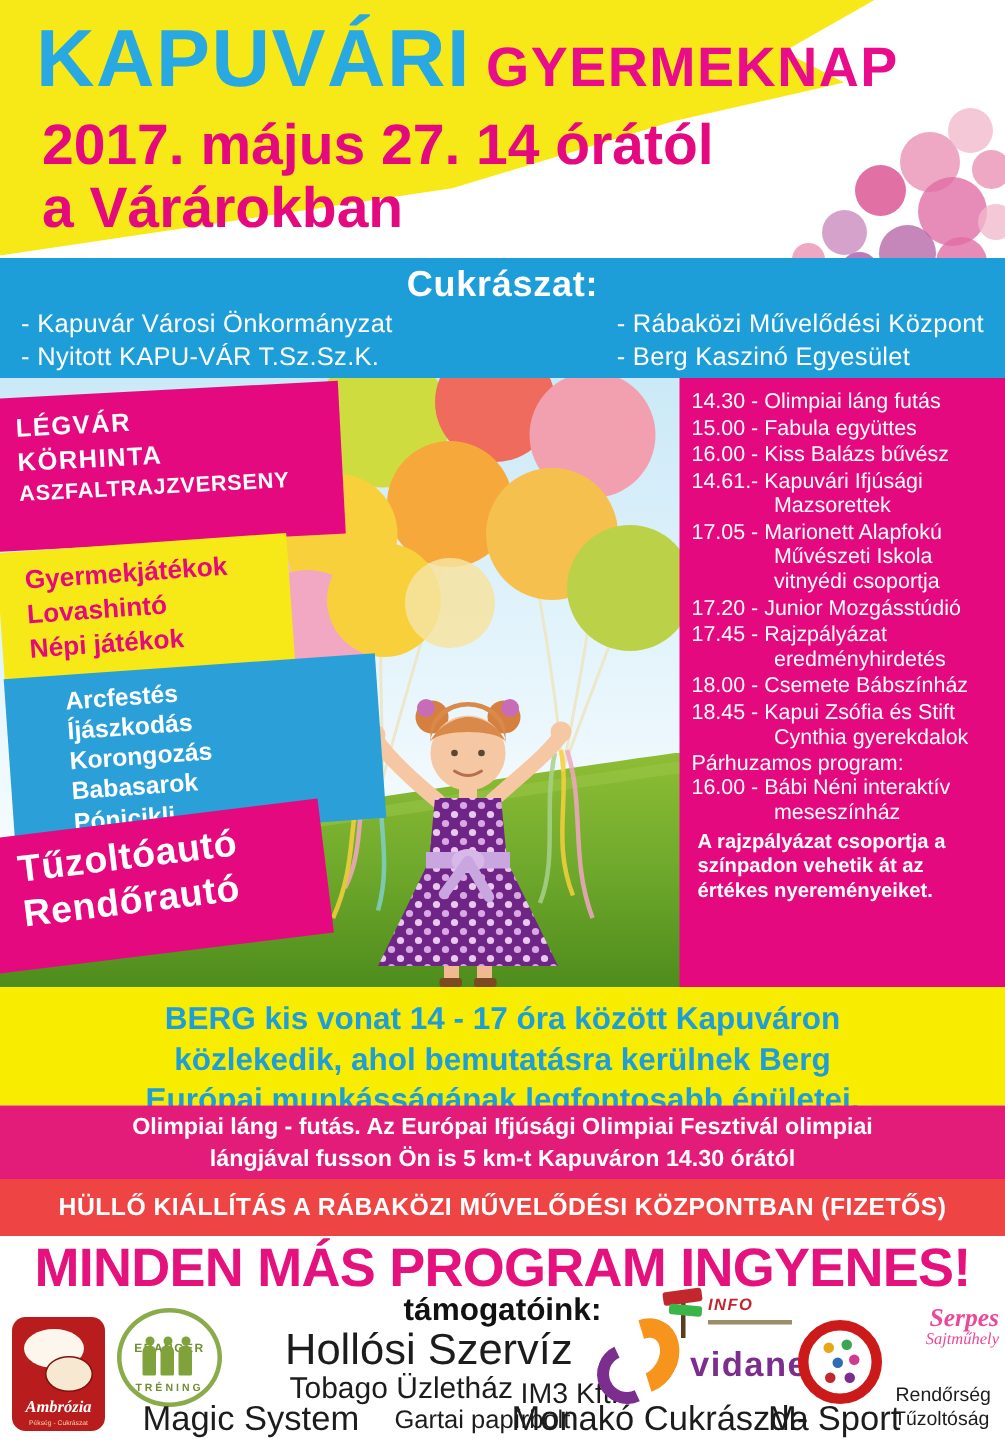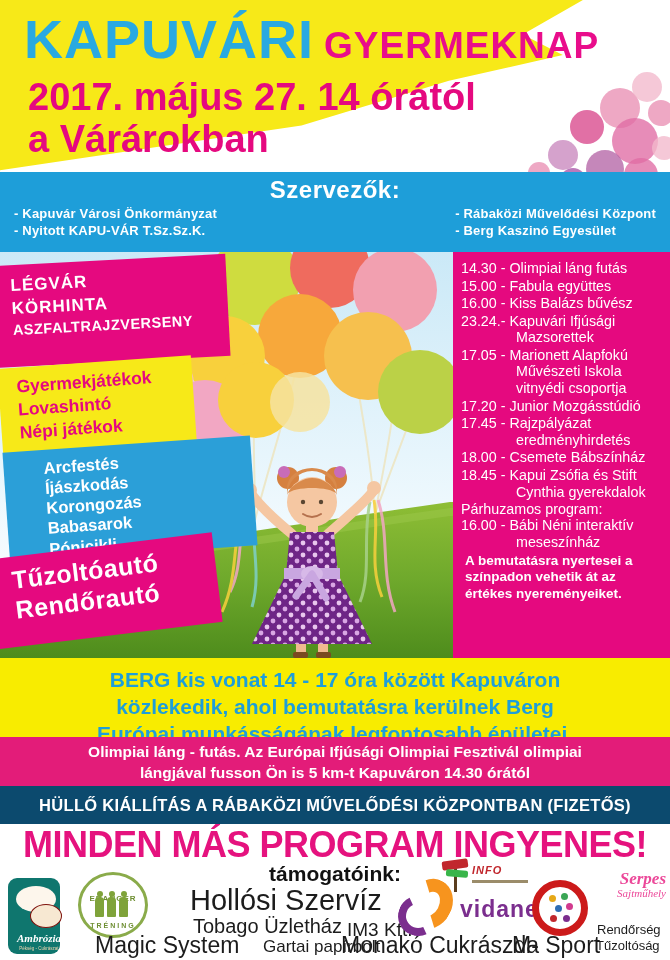--- a/index.html
+++ b/index.html
@@ -15,21 +15,21 @@
   .title-main{font-size:54px;font-weight:900;color:#29A9E1;letter-spacing:1px;}
   .title-sub{font-size:37px;font-weight:900;color:#E90D8B;letter-spacing:1px;}
   .date-line{position:absolute;left:28px;top:76px;font-size:38px;font-weight:900;color:#E5097F;}
   .loc-line{position:absolute;left:28px;top:118px;font-size:38px;font-weight:900;color:#E5097F;}
 
   
   .org-band{position:absolute;left:0;top:172px;width:670px;height:80px;background:#1E9ED9;color:#fff;}
   .org-heading{text-align:center;font-size:24px;font-weight:900;margin-top:4px;letter-spacing:.5px;}
   .org-cols{display:flex;justify-content:space-between;padding:2px 14px 0 14px;}
   .org-col{display:flex;flex-direction:column;gap:2px;}
-  .org-item{font-size:13px;font-weight:700;letter-spacing:.2px;}
+  .org-item{font-size:17px;font-weight:400;letter-spacing:.2px;}
 
   
   .main{position:absolute;left:0;top:252px;width:670px;height:406px;overflow:hidden;}
   .scene{position:absolute;left:0;top:0;}
 
   
   .ribbon{position:absolute;color:#fff;}
   .ribbon1{left:-10px;top:8px;width:210px;height:92px;background:#E5097F;transform:rotate(-3deg);
            padding:10px 6px 0 22px;}
   .ribbon1 .rl{font-size:17px;font-weight:900;letter-spacing:1px;line-height:1.35;}
@@ -51,32 +51,32 @@
   .stage-list{list-style:none;margin:0;padding:0;font-size:14.3px;line-height:1.16;}
   .stage-list li{padding-left:55px;text-indent:-55px;margin-bottom:1px;}
   .stage-parallel{font-size:14.3px;margin-top:1px;}
   .stage-note{font-size:13.5px;font-weight:bold;margin:3px 0 0 4px;line-height:1.2;}
 
   
   .band-yellow{position:absolute;left:0;top:658px;width:670px;height:79px;background:#F8EC00;
     color:#1E9ED9;font-weight:900;text-align:center;font-size:21px;line-height:1.28;padding-top:9px;box-sizing:border-box;}
   .band-pink{position:absolute;left:0;top:737px;width:670px;height:49px;background:#E31C79;
     color:#fff;font-weight:900;text-align:center;font-size:15.5px;line-height:1.35;padding-top:5px;box-sizing:border-box;}
-  .band-blue{position:absolute;left:0;top:786px;width:670px;height:38px;background:#0c4a6e;
+  .band-blue{position:absolute;left:0;top:786px;width:670px;height:38px;background:#ef4444;
     color:#fff;font-weight:900;text-align:center;font-size:16.5px;line-height:38px;letter-spacing:.3px;}
 
   .free-line{position:absolute;left:0;top:824px;width:670px;text-align:center;
     font-size:36px;font-weight:900;color:#E5127E;letter-spacing:-.5px;}
   .sponsor-heading{position:absolute;left:0;top:862px;width:670px;text-align:center;
     font-size:21px;font-weight:900;color:#111;}
 
   
   .sp-text{position:absolute;color:#1c1c1c;white-space:nowrap;}
 
-  .ambrozia{position:absolute;left:8px;top:878px;width:52px;height:76px;background:#0f766e;border-radius:9px;}
+  .ambrozia{position:absolute;left:8px;top:878px;width:62px;height:76px;background:#b91c1c;border-radius:9px;}
   .amb-name{position:absolute;left:0;bottom:10px;width:62px;text-align:center;color:#fff;
     font-family:"Liberation Serif",serif;font-style:italic;font-weight:bold;font-size:11px;}
   .amb-sub{position:absolute;left:0;bottom:3px;width:62px;text-align:center;color:#f3d7b0;font-size:4.5px;}
   .amb-bread1{position:absolute;left:8px;top:8px;width:40px;height:26px;background:#fdf6ec;border-radius:50%;}
   .amb-bread2{position:absolute;left:22px;top:26px;width:30px;height:22px;background:#f7e8d2;border-radius:50%;border:1px solid #7E120D;}
 
   .eranger{position:absolute;left:78px;top:872px;width:70px;height:66px;background:#fff;border:3px solid #8AAB4A;border-radius:50%;box-sizing:border-box;}
   .er-top{position:absolute;left:0;top:19px;width:64px;text-align:center;color:#6F8F33;font-size:8px;font-weight:bold;letter-spacing:1px;}
   .er-bottom{position:absolute;left:0;bottom:6px;width:64px;text-align:center;color:#6F8F33;font-size:7px;font-weight:bold;letter-spacing:2px;}
   .er-people{position:absolute;left:14px;top:22px;display:flex;gap:3px;}
@@ -131,21 +131,21 @@
 
     <div class="title-row">
       <span class="title-main">KAPUVÁRI</span>
       <span class="title-sub">GYERMEKNAP</span>
     </div>
     <div class="date-line">2017. május 27. 14 órától</div>
     <div class="loc-line">a Várárokban</div>
   </div>
 
   <div class="org-band">
-    <div class="org-heading">Szervezők:</div>
+    <div class="org-heading">Cukrászat:</div>
     <div class="org-cols">
       <div class="org-col">
         <span class="org-item">- Kapuvár Városi Önkormányzat</span>
         <span class="org-item">- Nyitott KAPU-VÁR T.Sz.Sz.K.</span>
       </div>
       <div class="org-col">
         <span class="org-item">- Rábaközi Művelődési Központ</span>
         <span class="org-item">- Berg Kaszinó Egyesület</span>
       </div>
     </div>
@@ -262,32 +262,32 @@
     <div class="ribbon ribbon4">
       <div class="rl">Tűzoltóautó</div>
       <div class="rl">Rendőrautó</div>
     </div>
 
     <div class="stage-panel">
       <ul class="stage-list">
         <li>14.30 - Olimpiai láng futás</li>
         <li>15.00 - Fabula együttes</li>
         <li>16.00 - Kiss Balázs bűvész</li>
-        <li>23.24.- Kapuvári Ifjúsági Mazsorettek</li>
+        <li>14.61.- Kapuvári Ifjúsági Mazsorettek</li>
         <li>17.05 - Marionett Alapfokú Művészeti Iskola vitnyédi csoportja</li>
         <li>17.20 - Junior Mozgásstúdió</li>
         <li>17.45 - Rajzpályázat eredményhirdetés</li>
         <li>18.00 - Csemete Bábszínház</li>
         <li>18.45 - Kapui Zsófia és Stift Cynthia gyerekdalok</li>
       </ul>
       <div class="stage-parallel">Párhuzamos program:</div>
       <ul class="stage-list">
         <li>16.00 - Bábi Néni interaktív meseszínház</li>
       </ul>
-      <div class="stage-note">A bemutatásra nyertesei a színpadon vehetik át az értékes nyereményeiket.</div>
+      <div class="stage-note">A rajzpályázat csoportja a színpadon vehetik át az értékes nyereményeiket.</div>
 
     </div>
   </div>
 
   <div class="band-yellow">
     <div>BERG kis vonat 14 - 17 óra között Kapuváron</div>
     <div>közlekedik, ahol bemutatásra kerülnek Berg</div>
     <div>Európai munkásságának legfontosabb épületei.</div>
   </div>
   <div class="band-pink">

